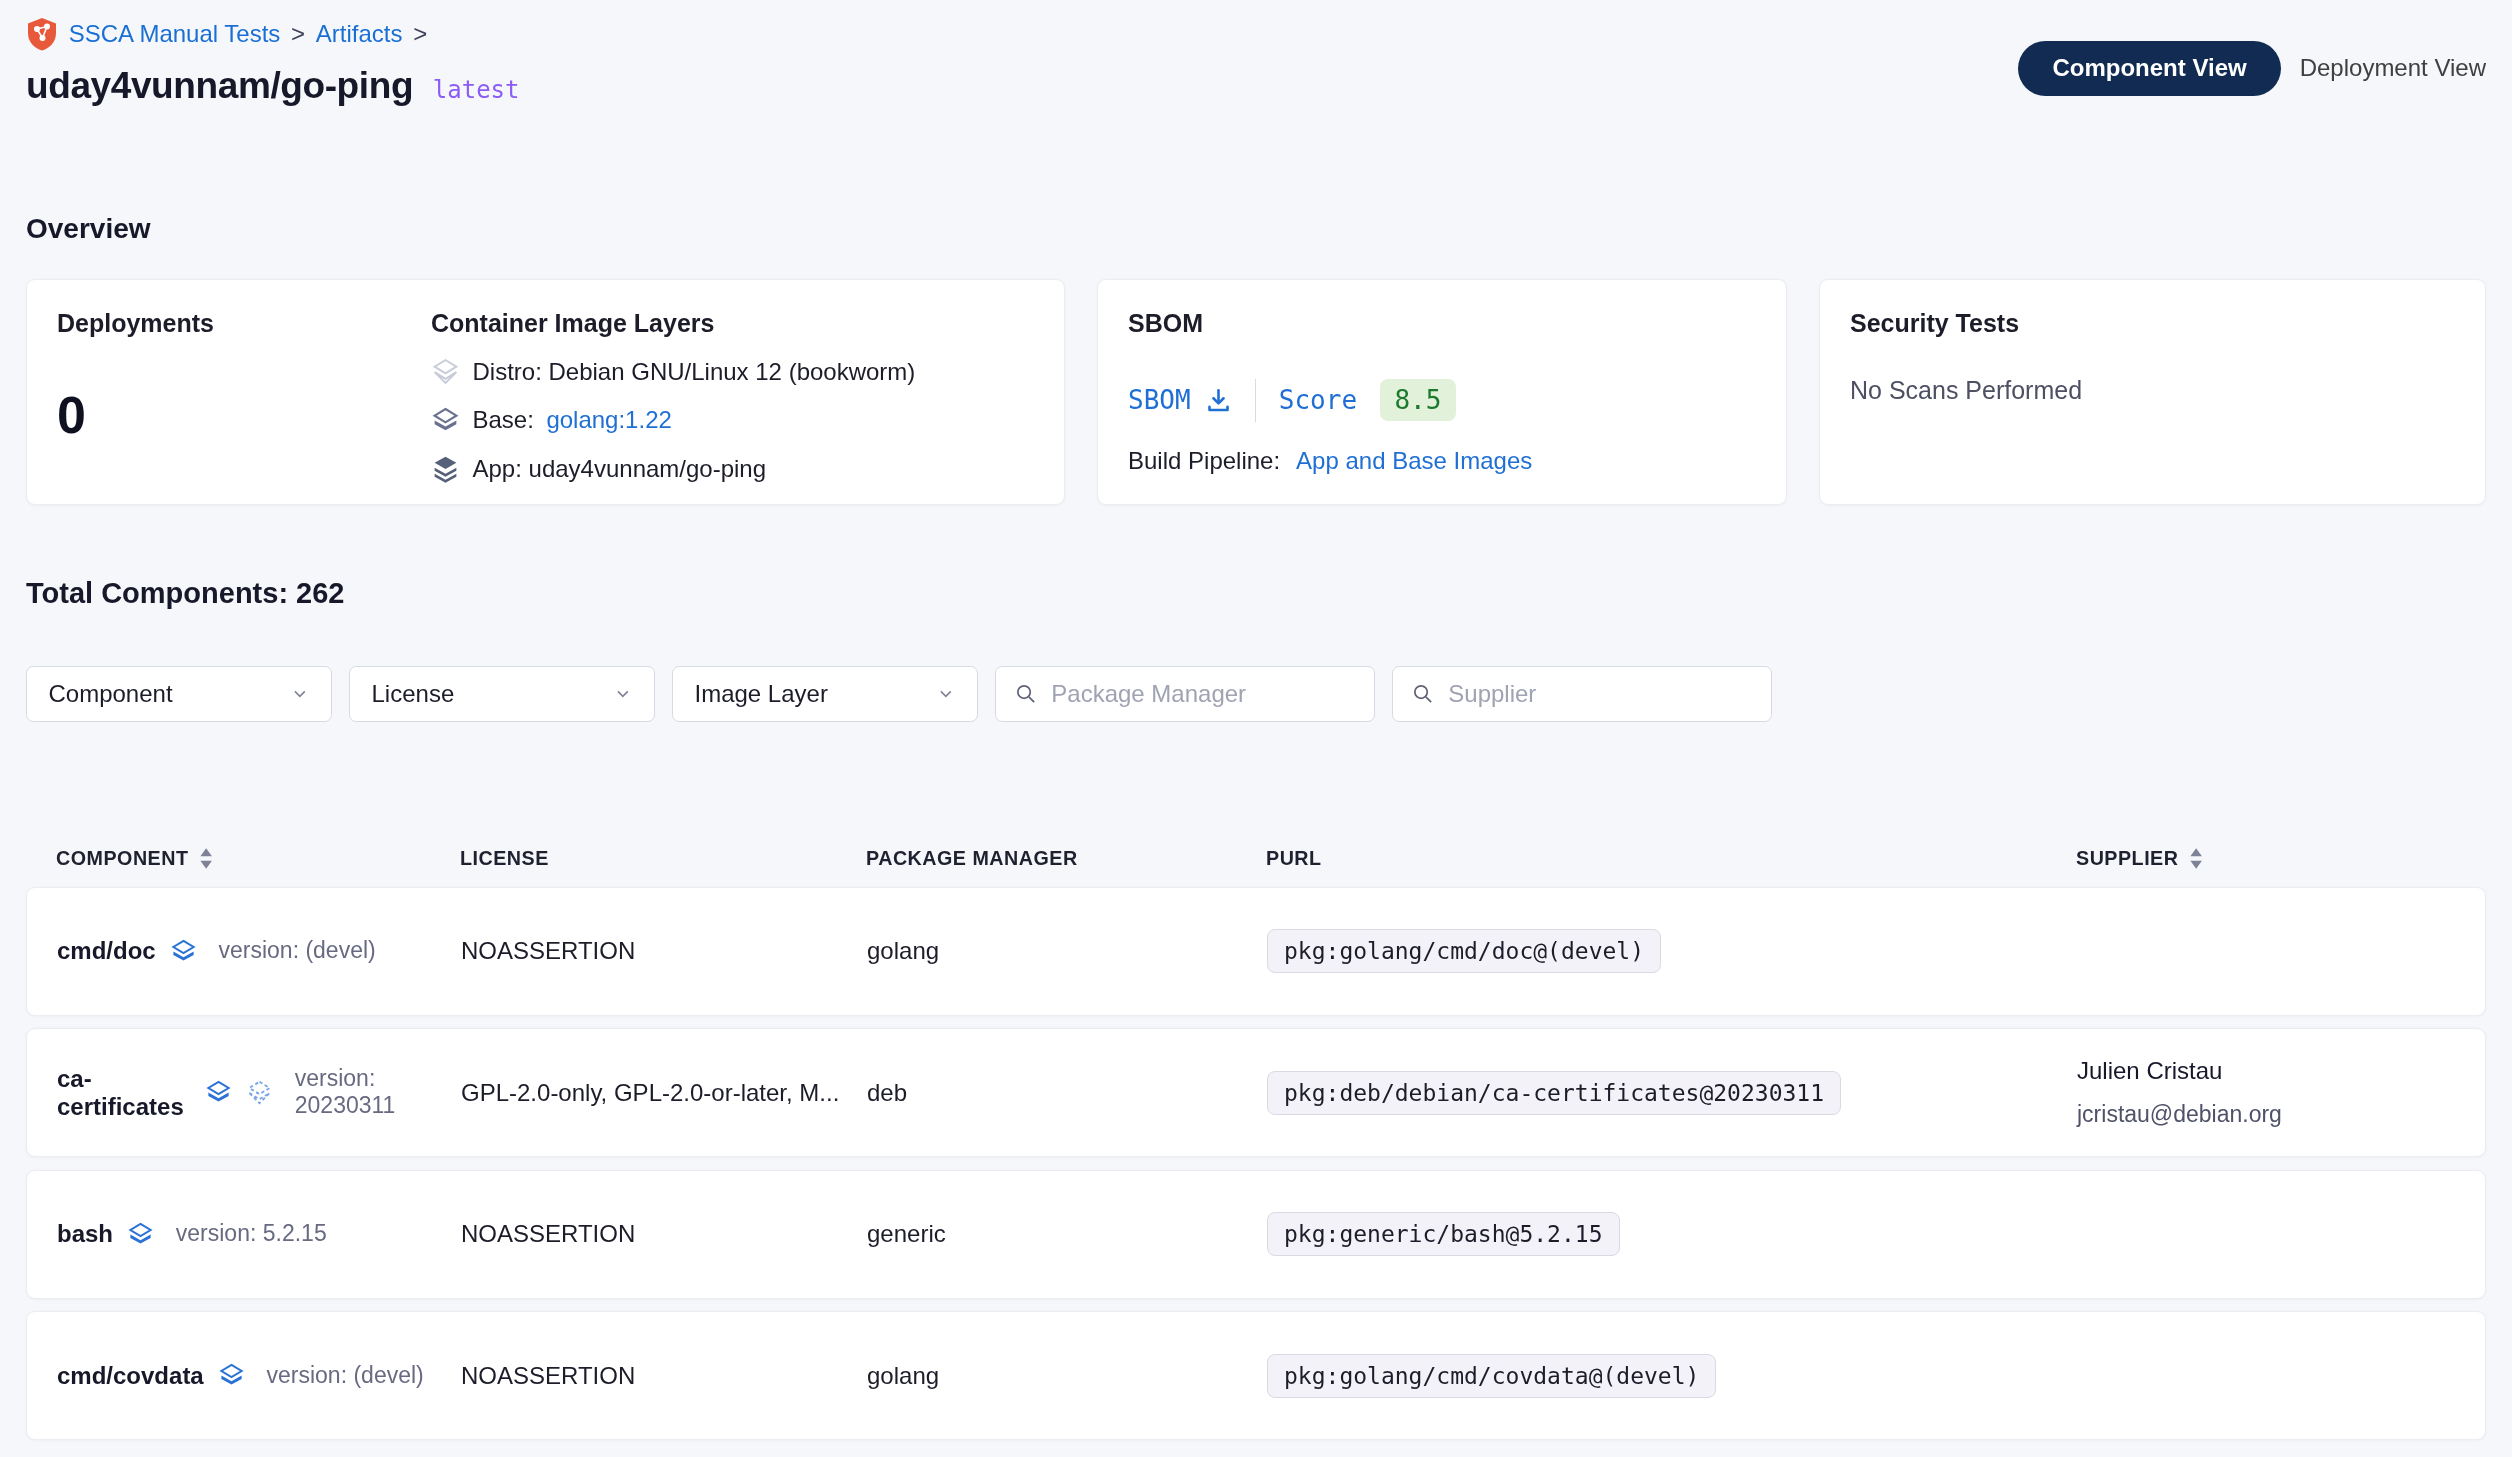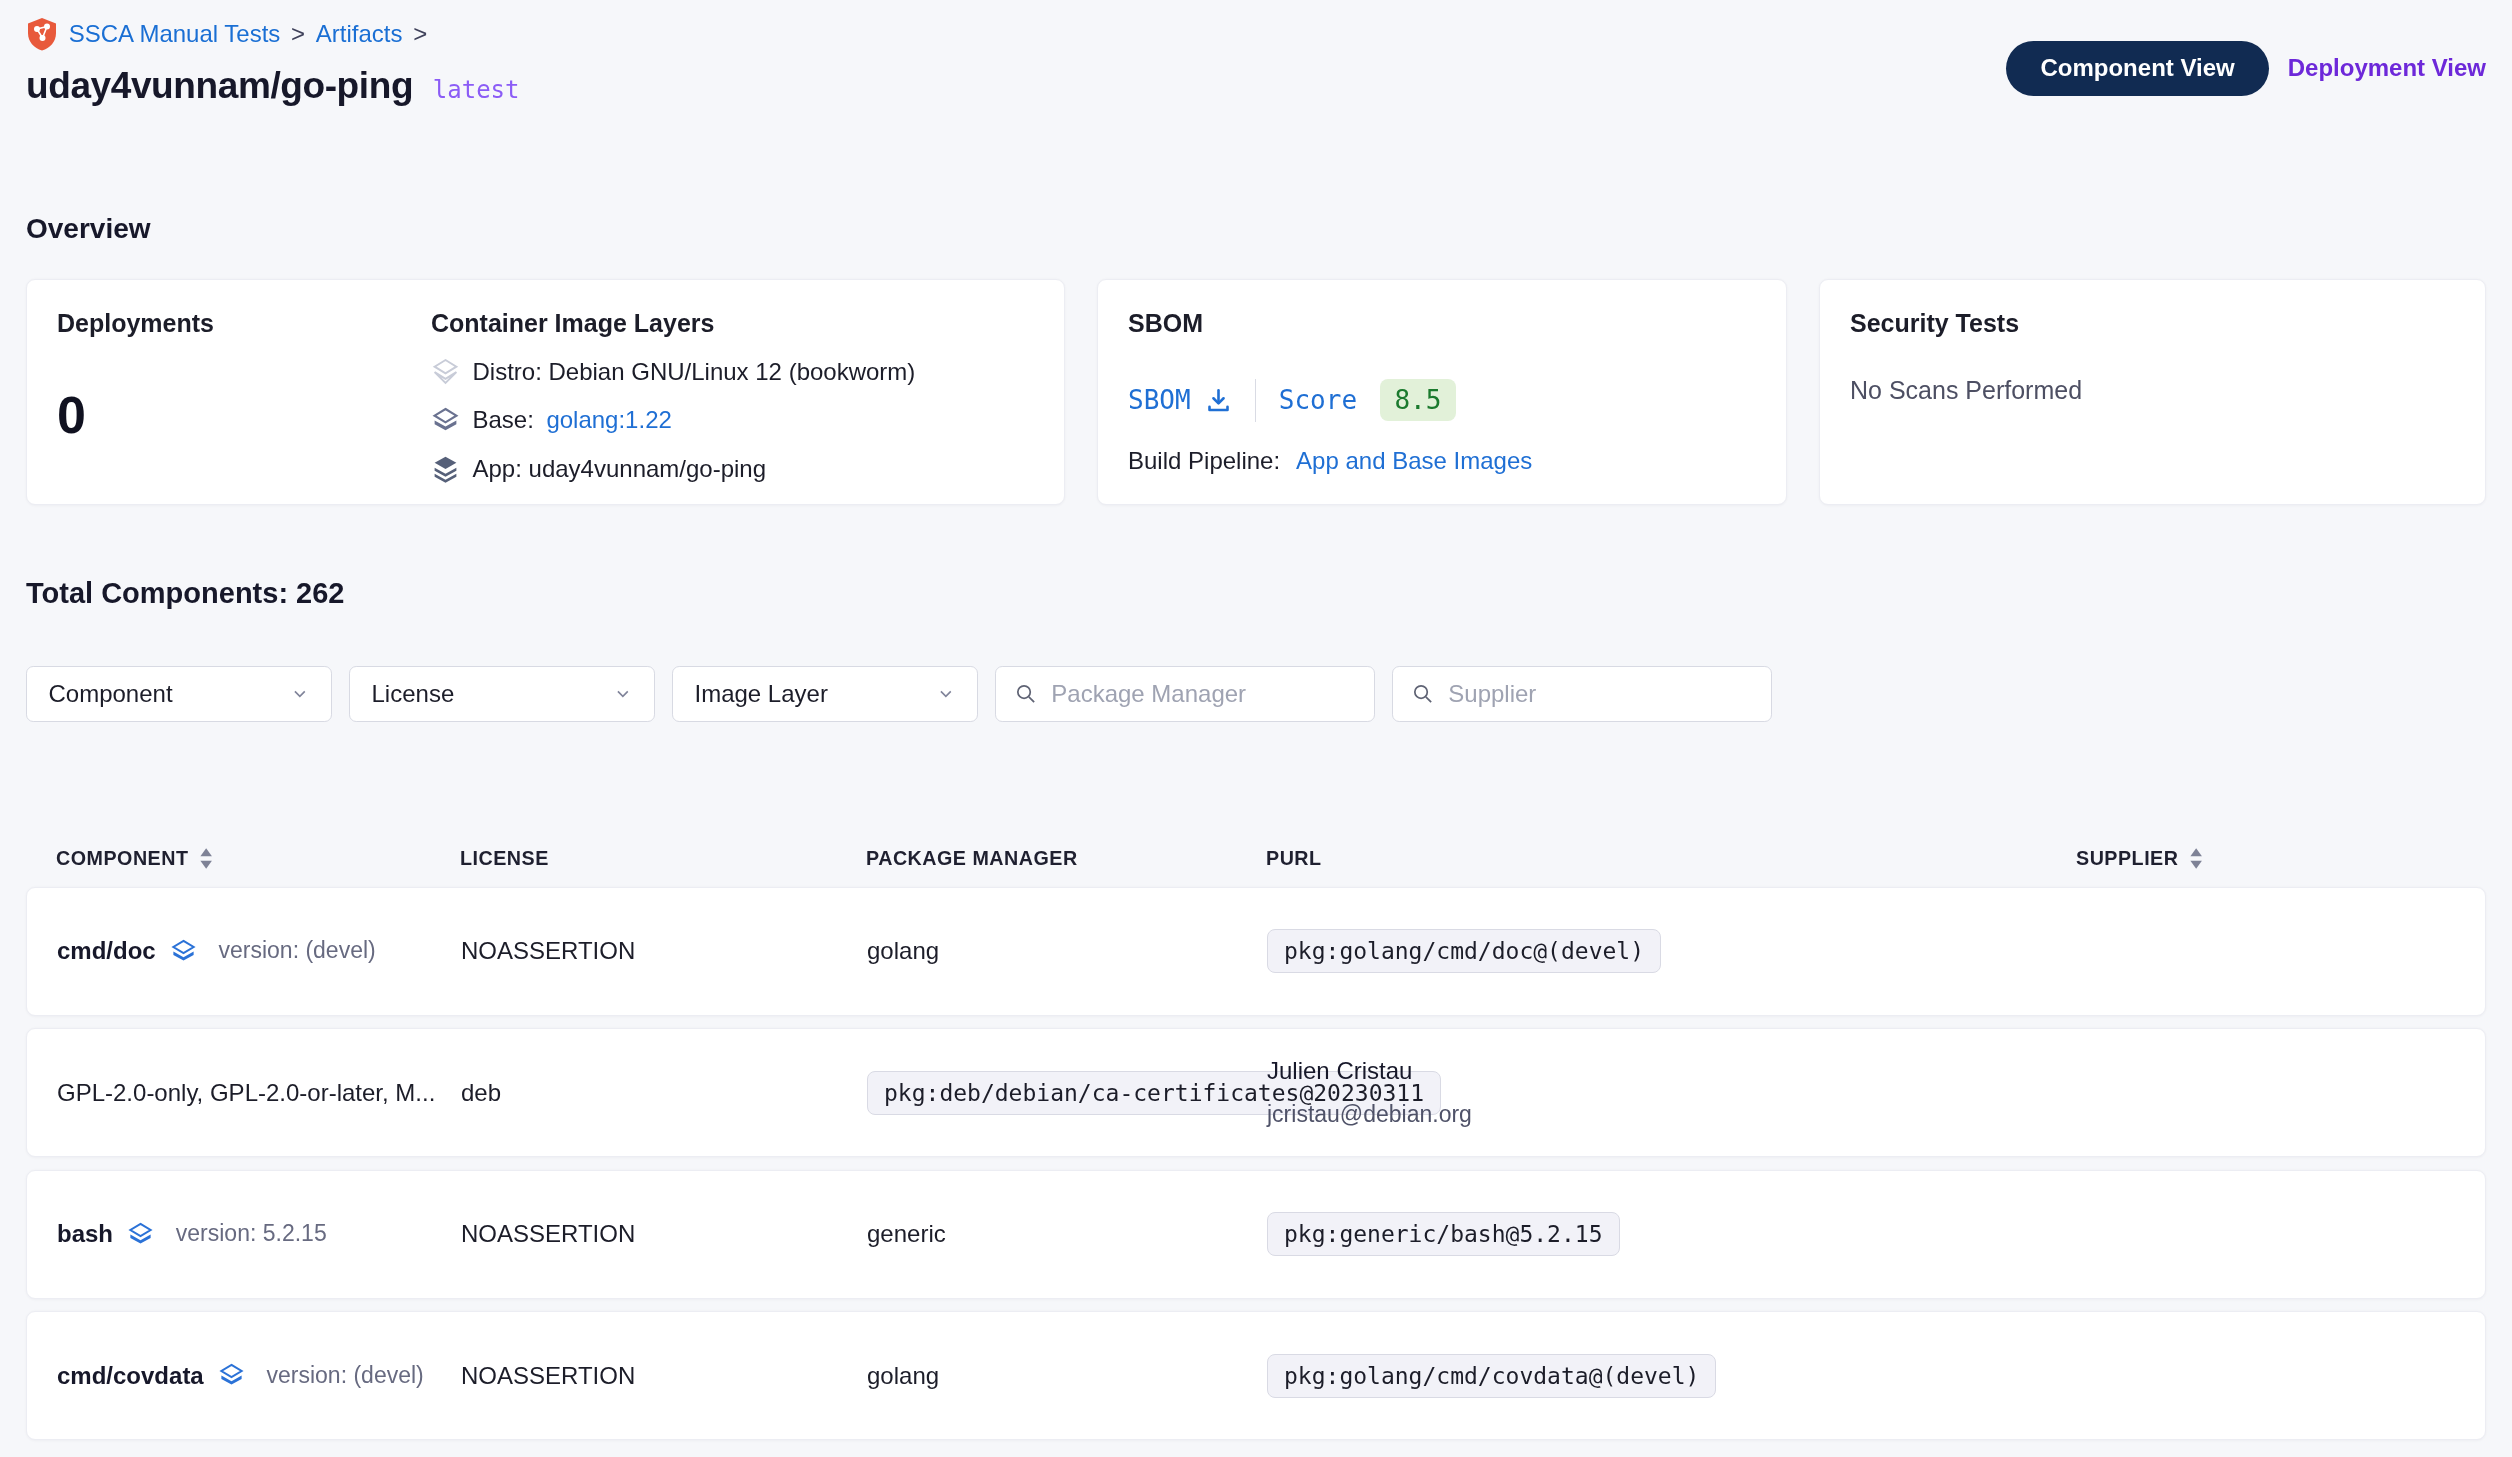--- a/index.html
+++ b/index.html
@@ -22,21 +22,21 @@
   .crumb-sep { color:#3f415a; font-size:24px; font-weight:500; }
   .title-row { display:flex; align-items:baseline; gap:19.7px; margin-top:12.5px; }
   .page-title { font-size:37px; font-weight:700; color:#17182a; letter-spacing:-0.4px; }
   .tag-latest { font-size:24px; color:#8b5cf6; }
   .view-toggle { display:flex; align-items:center; gap:19px; margin-top:25px; }
   .pill-btn {
     background:#112b52; color:#fff; border:none; border-radius:894px;
     font-size:24px; font-weight:700; padding:13.4px 34px; cursor:pointer;
     font-family:"Liberation Sans", sans-serif;
   }
-  .link-btn { color:#6d28d9; font-size:24px; font-weight:700; cursor:pointer; background:none; border:none; font-family:"Liberation Sans", sans-serif; }
+  .link-btn { color:#404040; font-size:24px; font-weight:400; cursor:pointer; background:none; border:none; font-family:"Liberation Sans", sans-serif; }
 
   
   .section-h { font-size:28px; font-weight:700; color:#17182a; }
   .overview-h { margin-top:106px; }
   .cards { display:flex; gap:32px; margin-top:34px; }
   .card {
     background:#fff; border-radius:9px; border:0.9px solid #ecedf3;
     box-shadow:0 0.9px 2.7px rgba(30,35,60,0.04); height:226px; padding:29px 30px;
   }
   .card-main { width:1039px; display:flex; }
@@ -297,20 +297,38 @@
     <div class="cell-text">NOASSERTION</div>
     <div class="cell-text">golang</div>
     <div><span class="purl-chip mono">pkg:golang/cmd/doc@(devel)</span></div>
     <div class="supplier-cell">
       <span class="supplier-name"></span>
       <span class="supplier-email"></span>
     </div>
   </div>
 
   <div class="grid-cols trow">
+    <div class="comp-cell">
+      <div class="comp-name-row">
+        <span class="comp-name">ca-certificates</span>
+        <span class="icon">
+          <svg width="27" height="27" viewBox="0 0 24 24">
+            <path d="M12 2.5 L21 8 L12 13.5 L3 8 Z" fill="none" stroke="#2b72d7" stroke-width="1.8"></path>
+            <path d="M3 12 L12 17 L21 12 L21 15 L12 20 L3 15 Z" fill="#2b72d7"></path>
+          </svg>
+        </span>
+        <span class="icon">
+          <svg width="27" height="27" viewBox="0 0 24 24" fill="none" stroke="#79a5e8" stroke-width="1.6" stroke-dasharray="3 2.4">
+            <path d="M12 2.5 L21 8 L12 13.5 L3 8 Z"></path>
+            <path d="M3 12.5 L12 18 L21 12.5 L12 21.5 Z"></path>
+          </svg>
+        </span>
+      </div>
+      <span class="comp-version">version: 20230311</span>
+    </div>
     <div class="cell-text">GPL-2.0-only, GPL-2.0-or-later, M...</div>
     <div class="cell-text">deb</div>
     <div><span class="purl-chip mono">pkg:deb/debian/ca-certificates@20230311</span></div>
     <div class="supplier-cell">
       <span class="supplier-name">Julien Cristau</span>
       <span class="supplier-email">jcristau@debian.org</span>
     </div>
   </div>
 
   <div class="grid-cols trow">

